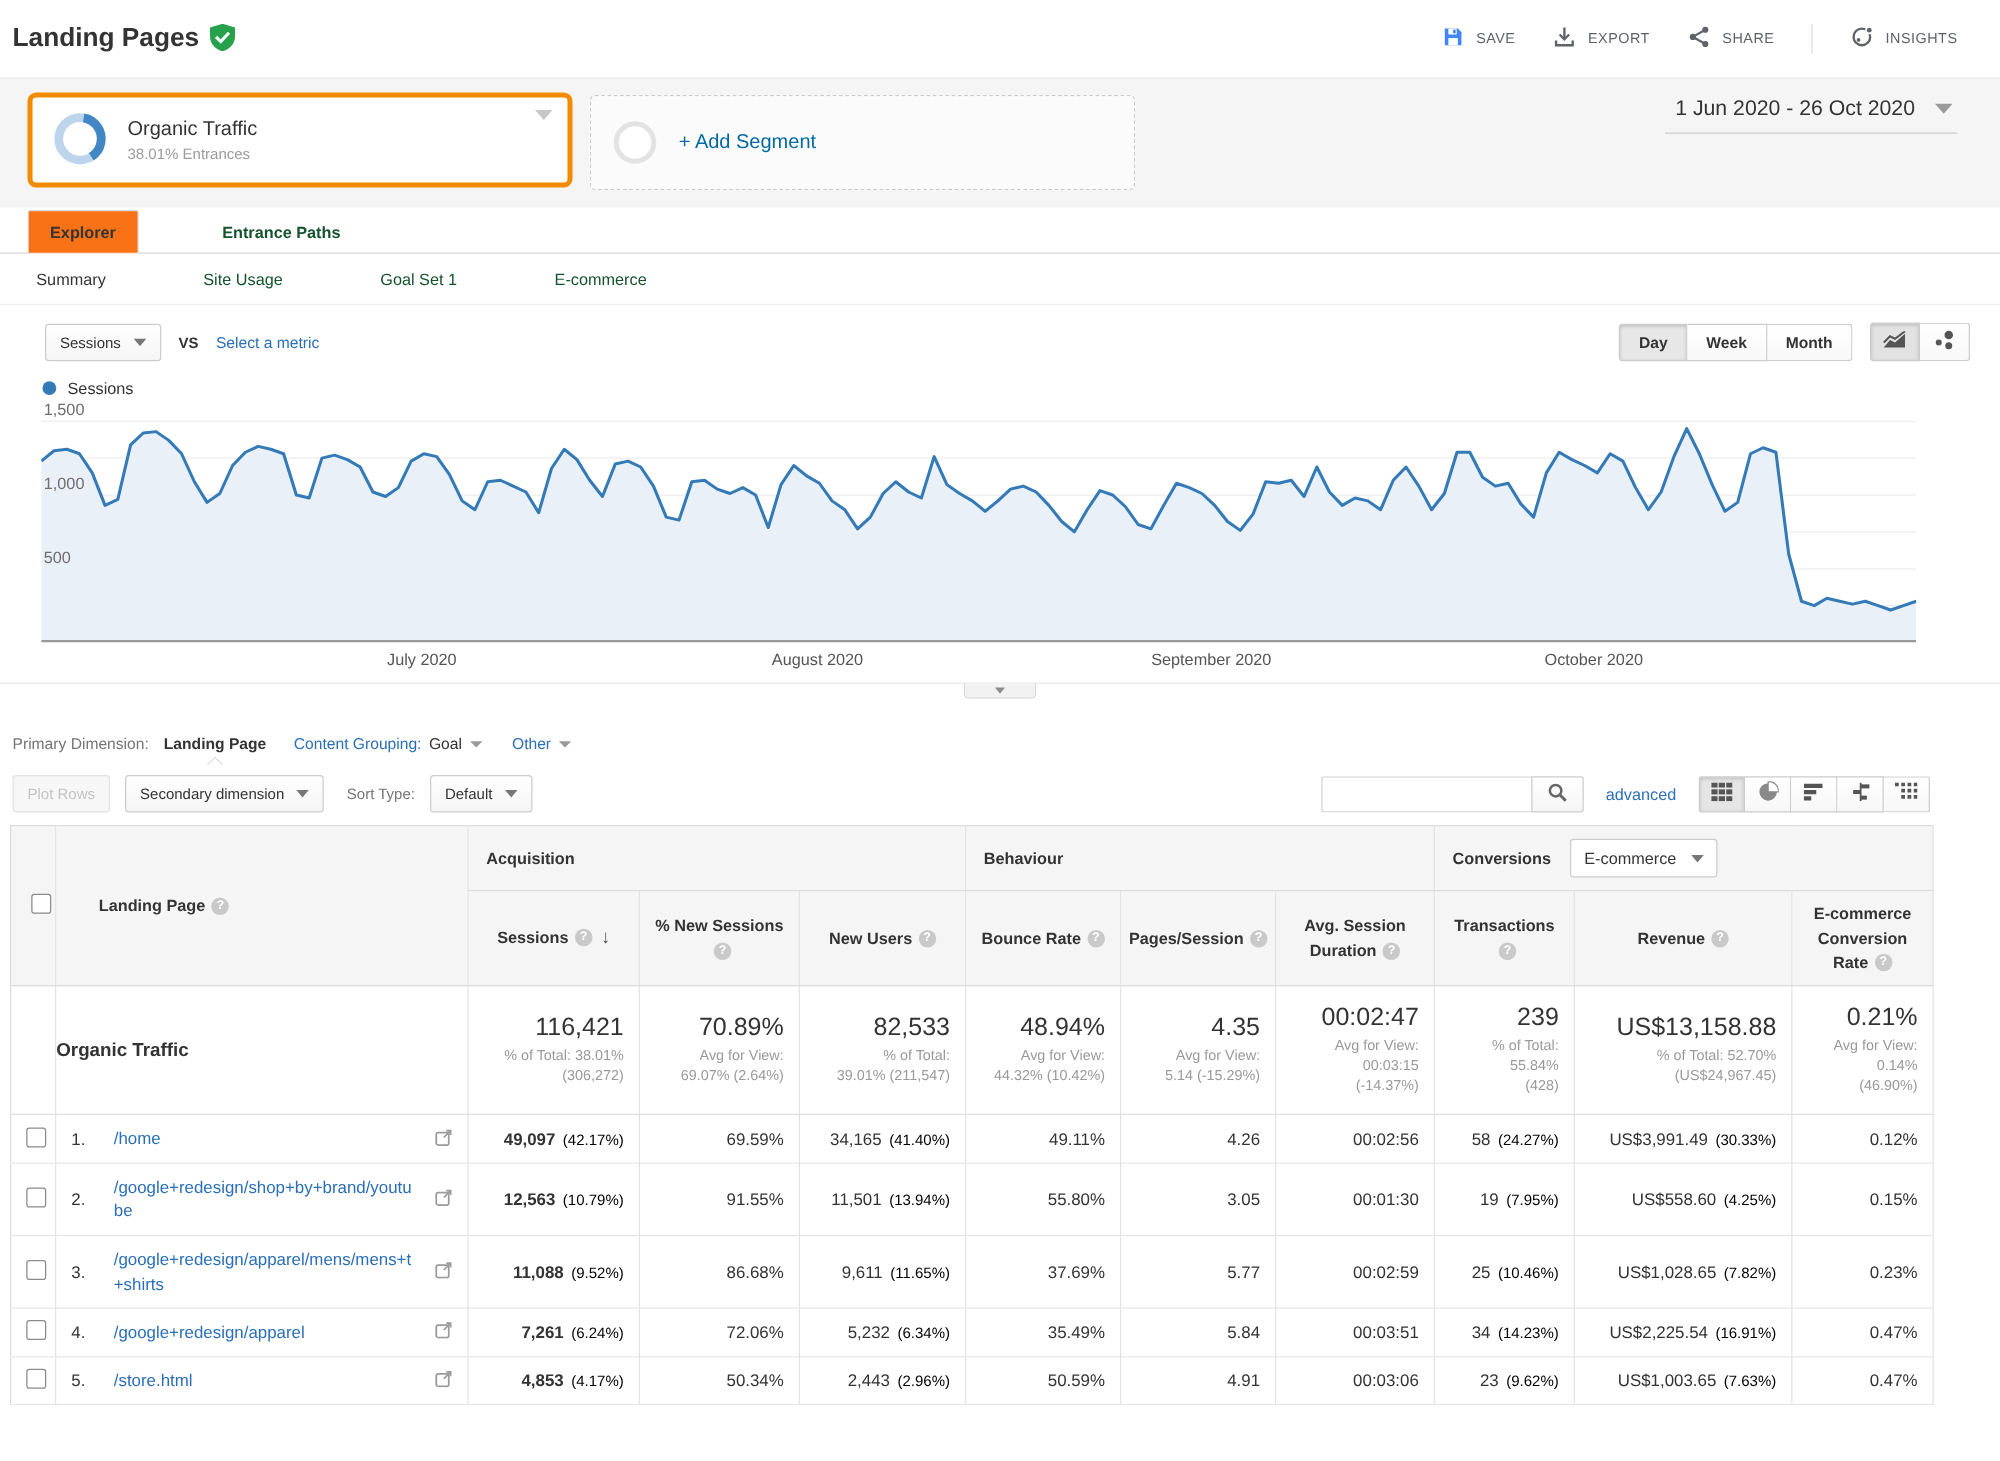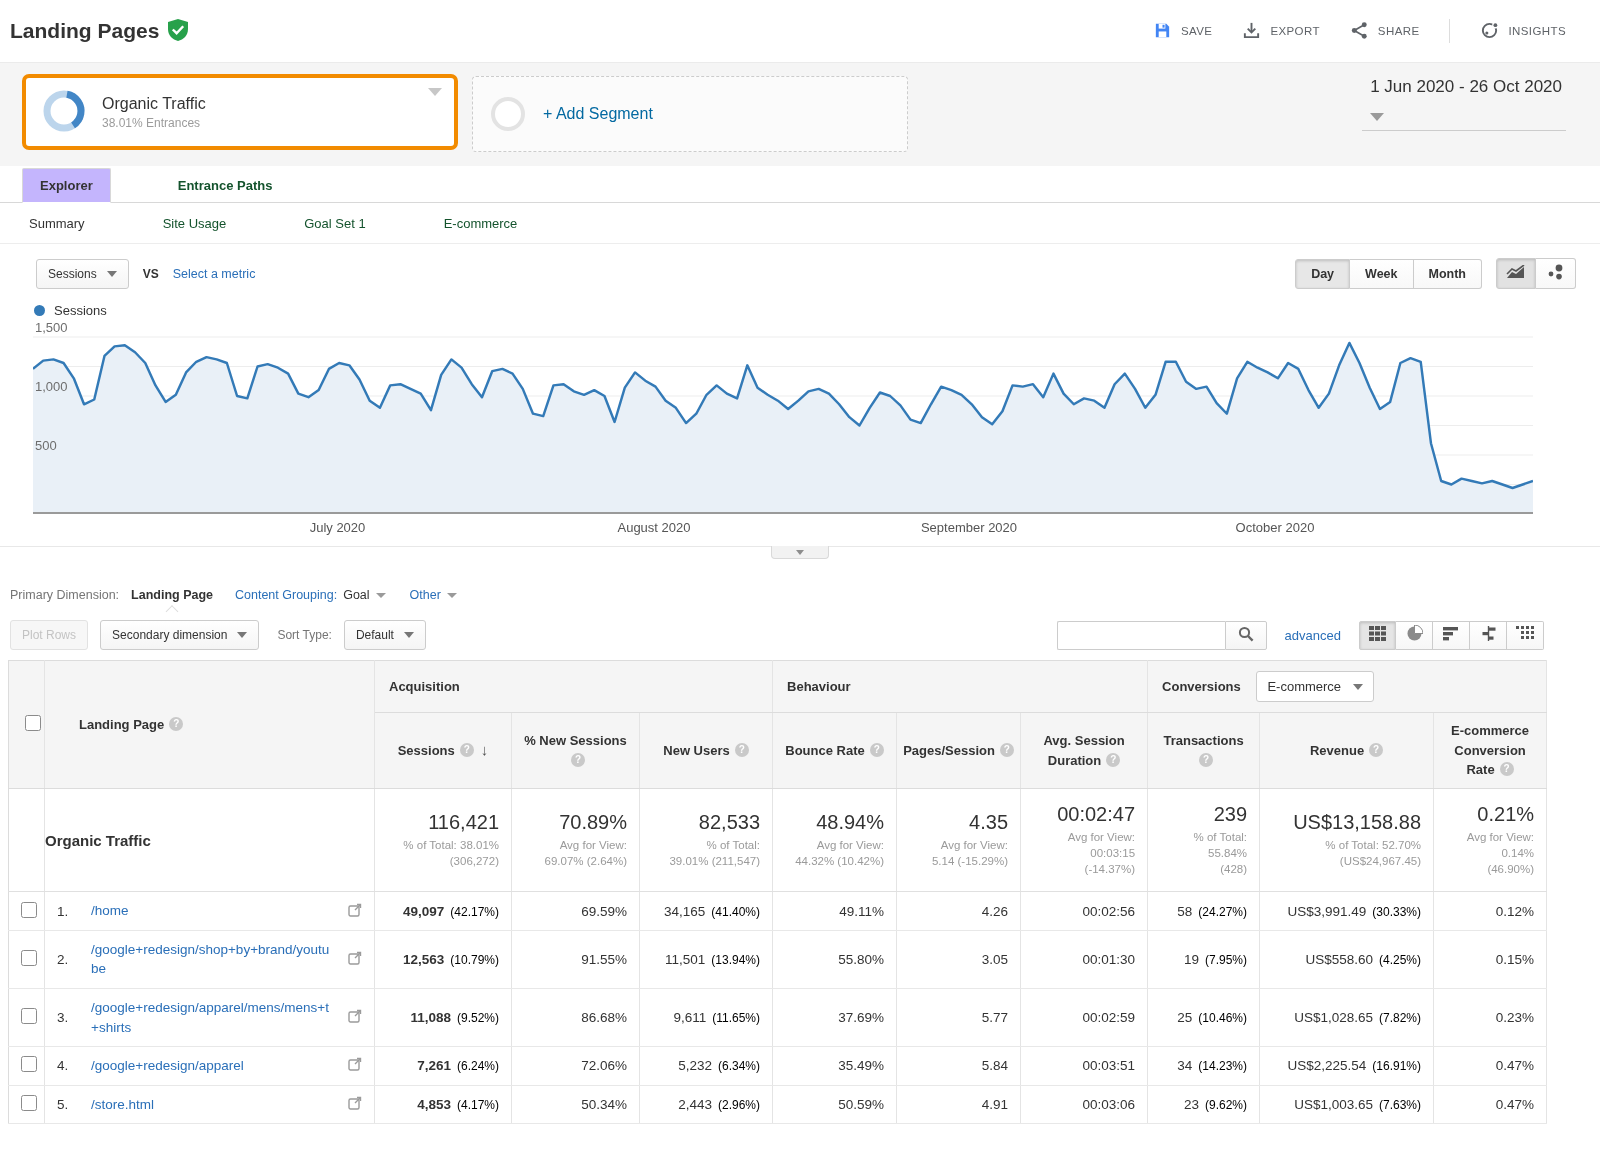--- a/index.html
+++ b/index.html
@@ -30,30 +30,30 @@
   .seg-name { font-size:16px; color:#333; }
   .seg-detail { font-size:12px; color:#9b9b9b; margin-top:3px; }
   .seg-chevron { position:absolute; top:10px; right:12px; width:0; height:0;
                  border-left:7px solid transparent; border-right:7px solid transparent;
                  border-top:8px solid #c7c7c7; }
   .add-card { width:436px; height:76px; border:1px dashed #ccc; border-radius:4px;
               background:#fbfbfb; display:flex; align-items:center; gap:18px;
               padding:0 18px; cursor:pointer; margin-top:2px; }
   .add-circle { width:34px; height:34px; border-radius:50%; border:4px solid #e3e3e3; background:#fff; }
   .add-label { font-size:16px; color:#0369a1; }
-  .date-picker { position:absolute; top:12px; right:34px; display:flex; align-items:flex-start; gap:16px;
+  .date-picker { position:absolute; top:12px; right:34px; display:flex; align-items:center; gap:16px;
                  font-size:17px; color:#333; padding:2px 4px 9px 8px; border-bottom:1px solid #ccc;
-                 cursor:pointer;flex-direction:column; }
+                 cursor:pointer; }
   .date-caret { width:0; height:0; border-left:7px solid transparent; border-right:7px solid transparent;
                 border-top:8px solid #9a9a9a; }
 
   
   .report-tabs { display:flex; align-items:flex-end; height:37px; border-bottom:1px solid #d8d8d8;
                  padding-left:22px; background:#fff; }
-  .tab-active { background:#c4b5fd; border:1px solid #d8d8d8; border-bottom:1px solid #fff;
+  .tab-active { background:#f97316; border:1px solid #d8d8d8; border-bottom:1px solid #fff;
                 margin-bottom:-1px; border-radius:2px 2px 0 0; padding:9px 17px;
                 font-weight:bold; font-size:13px; color:#333; cursor:default; }
   .tab-link { padding:9px 19px; font-weight:bold; font-size:13px; cursor:pointer; }
   .blue { color:#14532d;margin-left:48px; }
   .subnav { display:flex; gap:30px; padding:13px 0 12px 29px; font-size:13px;
             border-bottom:1px solid #ededed; }
   .subnav .current { color:#333; cursor:default; }
   .subnav span { cursor:pointer; }
 
   

